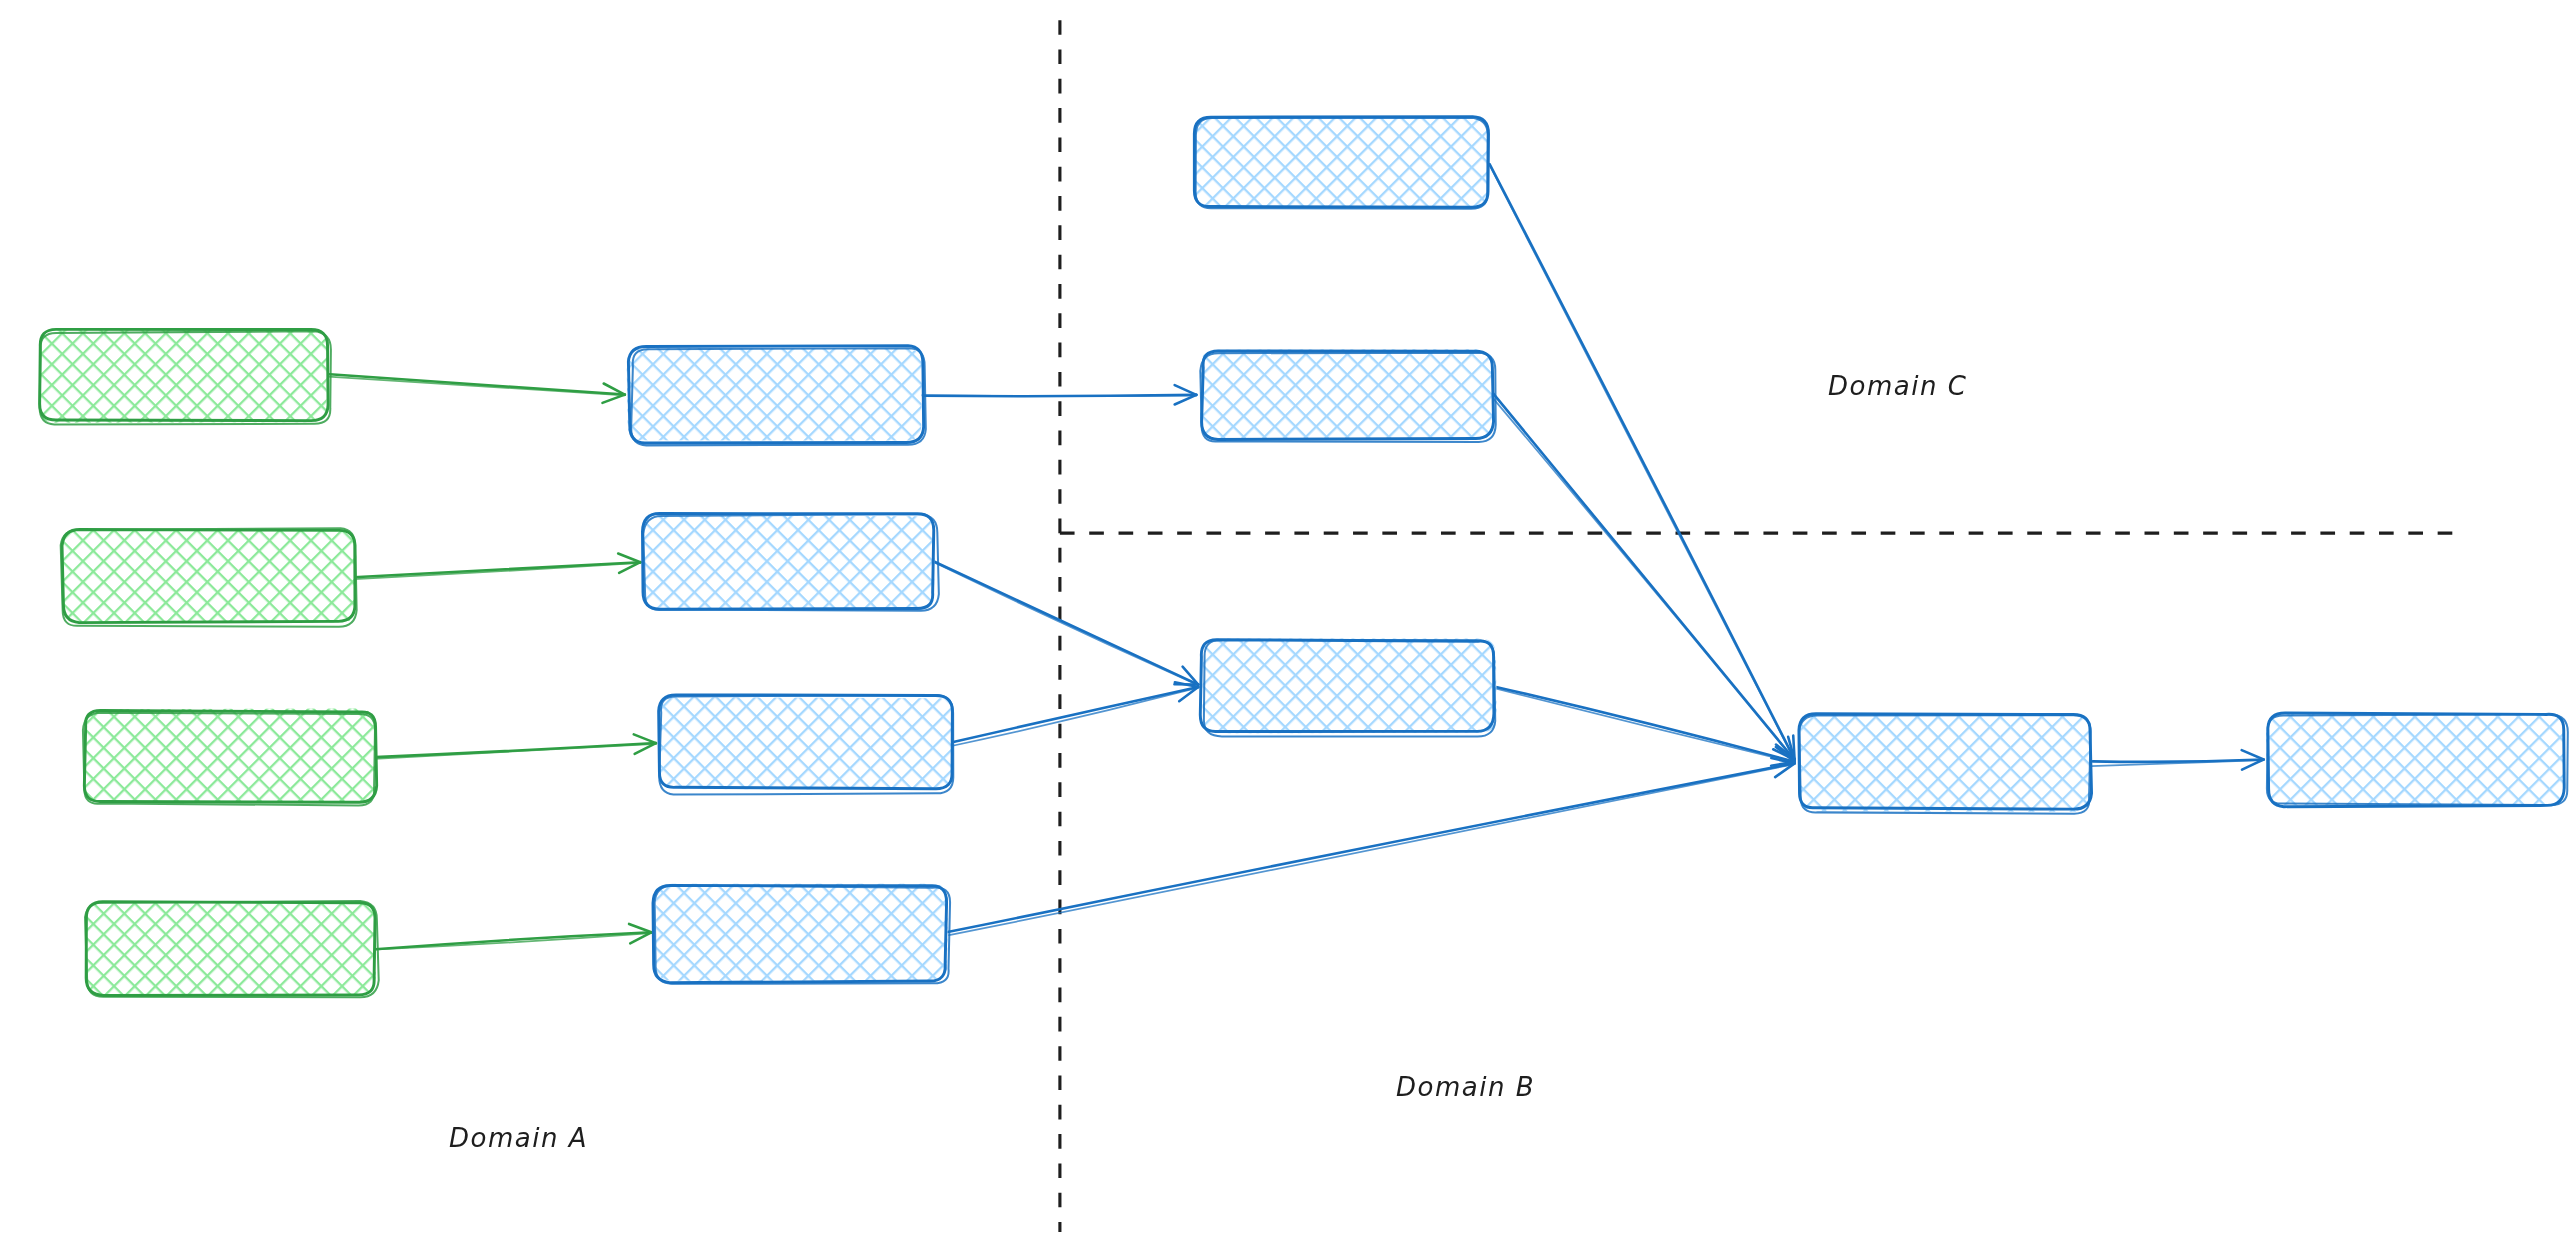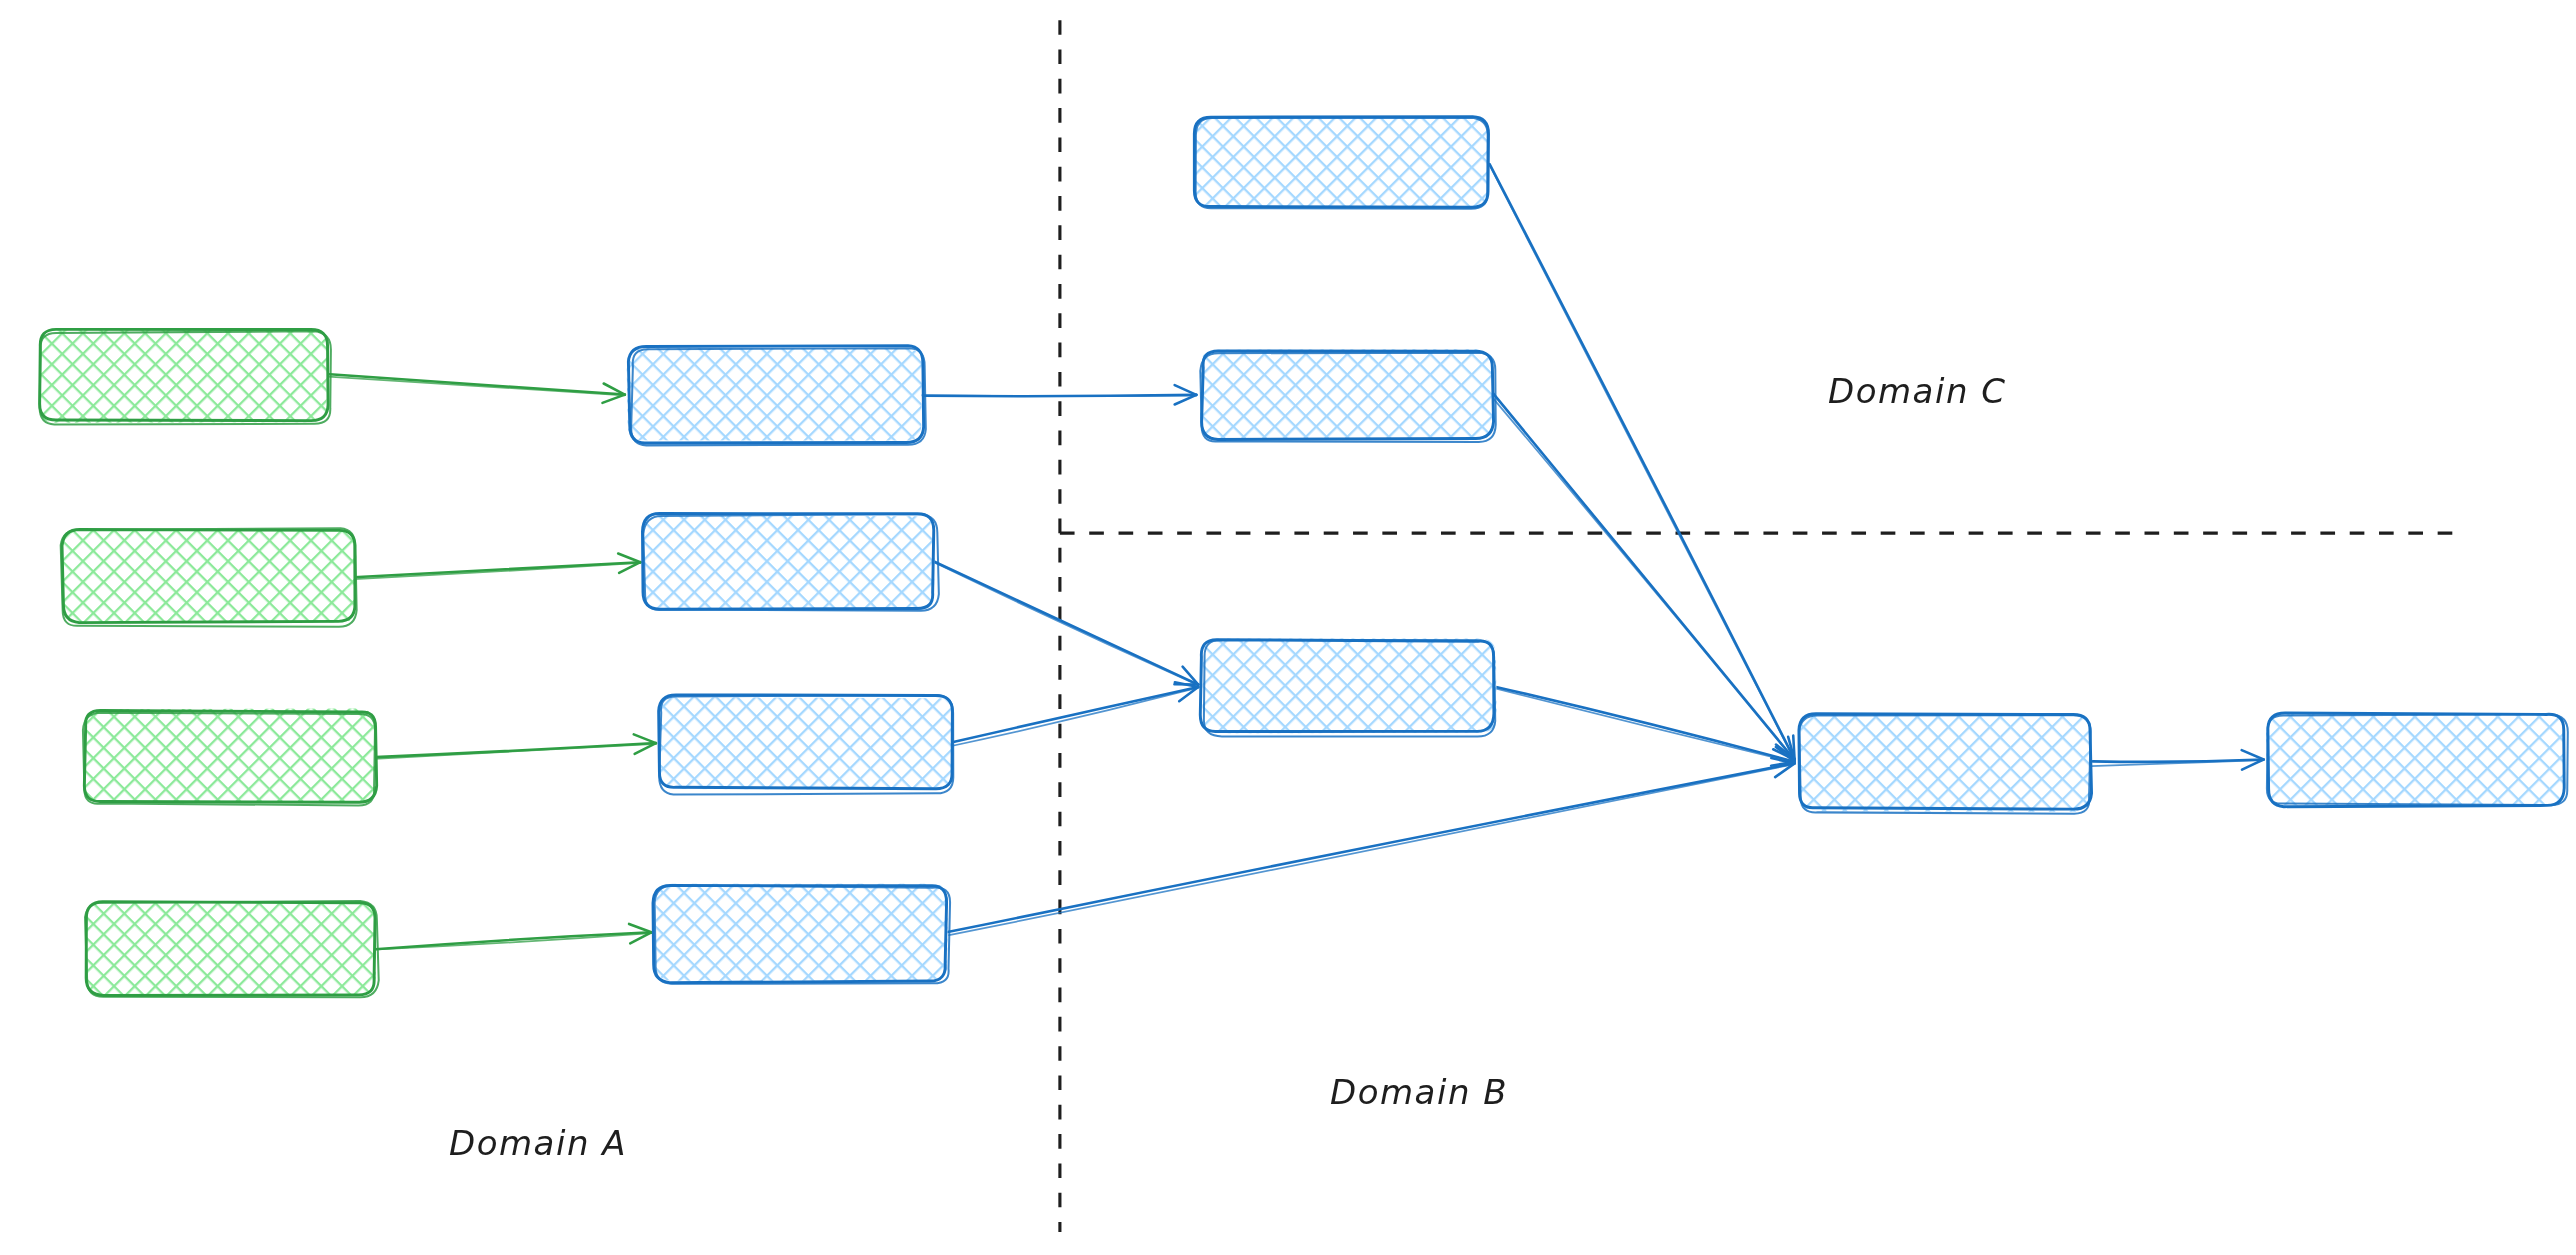--- a/index.html
+++ b/index.html
@@ -5,21 +5,21 @@
 <style>
   html,body{margin:0;padding:0;background:#ffffff;}
   body{width:2576px;height:1255px;overflow:hidden;
        font-family:"DejaVu Sans","Liberation Sans",sans-serif;}
   #canvas{position:relative;width:2576px;height:1255px;background:#ffffff;}
   #canvas > svg{position:absolute;left:0;top:0;width:2576px;height:1255px;}
   .domain-label{
     position:absolute;
     color:#1e1e1e;
     font-family:"DejaVu Sans","Liberation Sans",sans-serif;
-    font-size:34px;
+    font-size:26px;
     font-style:italic;
     letter-spacing:1.5px;
     white-space:nowrap;
     user-select:none;
   }
 </style>
 </head>
 <body>
 
 <div id="canvas">
@@ -177,16 +177,16 @@
         </g>
         <g>
           <path d="M 2492.6598920166493 779.1255762213841 L 2780.7555601809177 779.8806617449969 Q 2799.5264625173063 779.1255762213841 2799.5264625173063 797.1255762213841 L 2800.424217243493 860.5403507951647 Q 2799.5264625173063 878.7881822517141 2781.5264625173063 878.7881822517141 L 2493.1712421521547 879.239047178626 Q 2474.6598920166493 878.7881822517141 2474.6598920166493 860.7881822517141 L 2473.5689231660217 795.9660485476255 Q 2474.6598920166493 779.1255762213841 2492.6598920166493 779.1255762213841 Z" fill="url(#hatch-blue)" stroke="none"></path>
           <path d="M 2494.4481002356856 778.2946494522505 L 2779.4000481111925 779.8821615943685 Q 2798.62935188394 778.2946494522505 2798.62935188394 796.2946494522505 L 2799.1275556609035 860.2861547259614 Q 2798.62935188394 879.1944605943747 2780.62935188394 879.1944605943747 L 2493.0723242908716 880.5897636301816 Q 2476.4481002356856 879.1944605943747 2476.4481002356856 861.1944605943747 L 2475.6836213590577 794.9423749633133 Q 2476.4481002356856 778.2946494522505 2494.4481002356856 778.2946494522505 Z" fill="none" stroke="#1971c2" stroke-width="3.2" stroke-linecap="round" stroke-linejoin="round"></path>
           <path d="M 2492.6081955462696 781.0247803706676 L 2785.0773090370003 779.6879655323922 Q 2803.0796117179098 781.0247803706676 2803.0796117179098 799.0247803706676 L 2802.494057771564 861.5784643240273 Q 2803.0796117179098 878.8278797041625 2785.0796117179098 878.8278797041625 L 2492.6057023078206 877.1032764911652 Q 2474.6081955462696 878.8278797041625 2474.6081955462696 860.8278797041625 L 2475.3782074563205 798.632484459877 Q 2474.6081955462696 781.0247803706676 2492.6081955462696 781.0247803706676 Z" fill="none" stroke="#1971c2" stroke-width="2.2" opacity="0.85" stroke-linecap="round" stroke-linejoin="round"></path>
         </g>
       </g>
   </svg>
 
 <div class="domain-label" style="left: 449px; top: 1123px;">Domain A</div>
-    <div class="domain-label" style="left: 1330px; top: 1072px;">Domain B</div>
+    <div class="domain-label" style="left: 1396px; top: 1072px;">Domain B</div>
     <div class="domain-label" style="left: 1828px; top: 371px;">Domain C</div>
   </div>
 
 
 </body></html>

